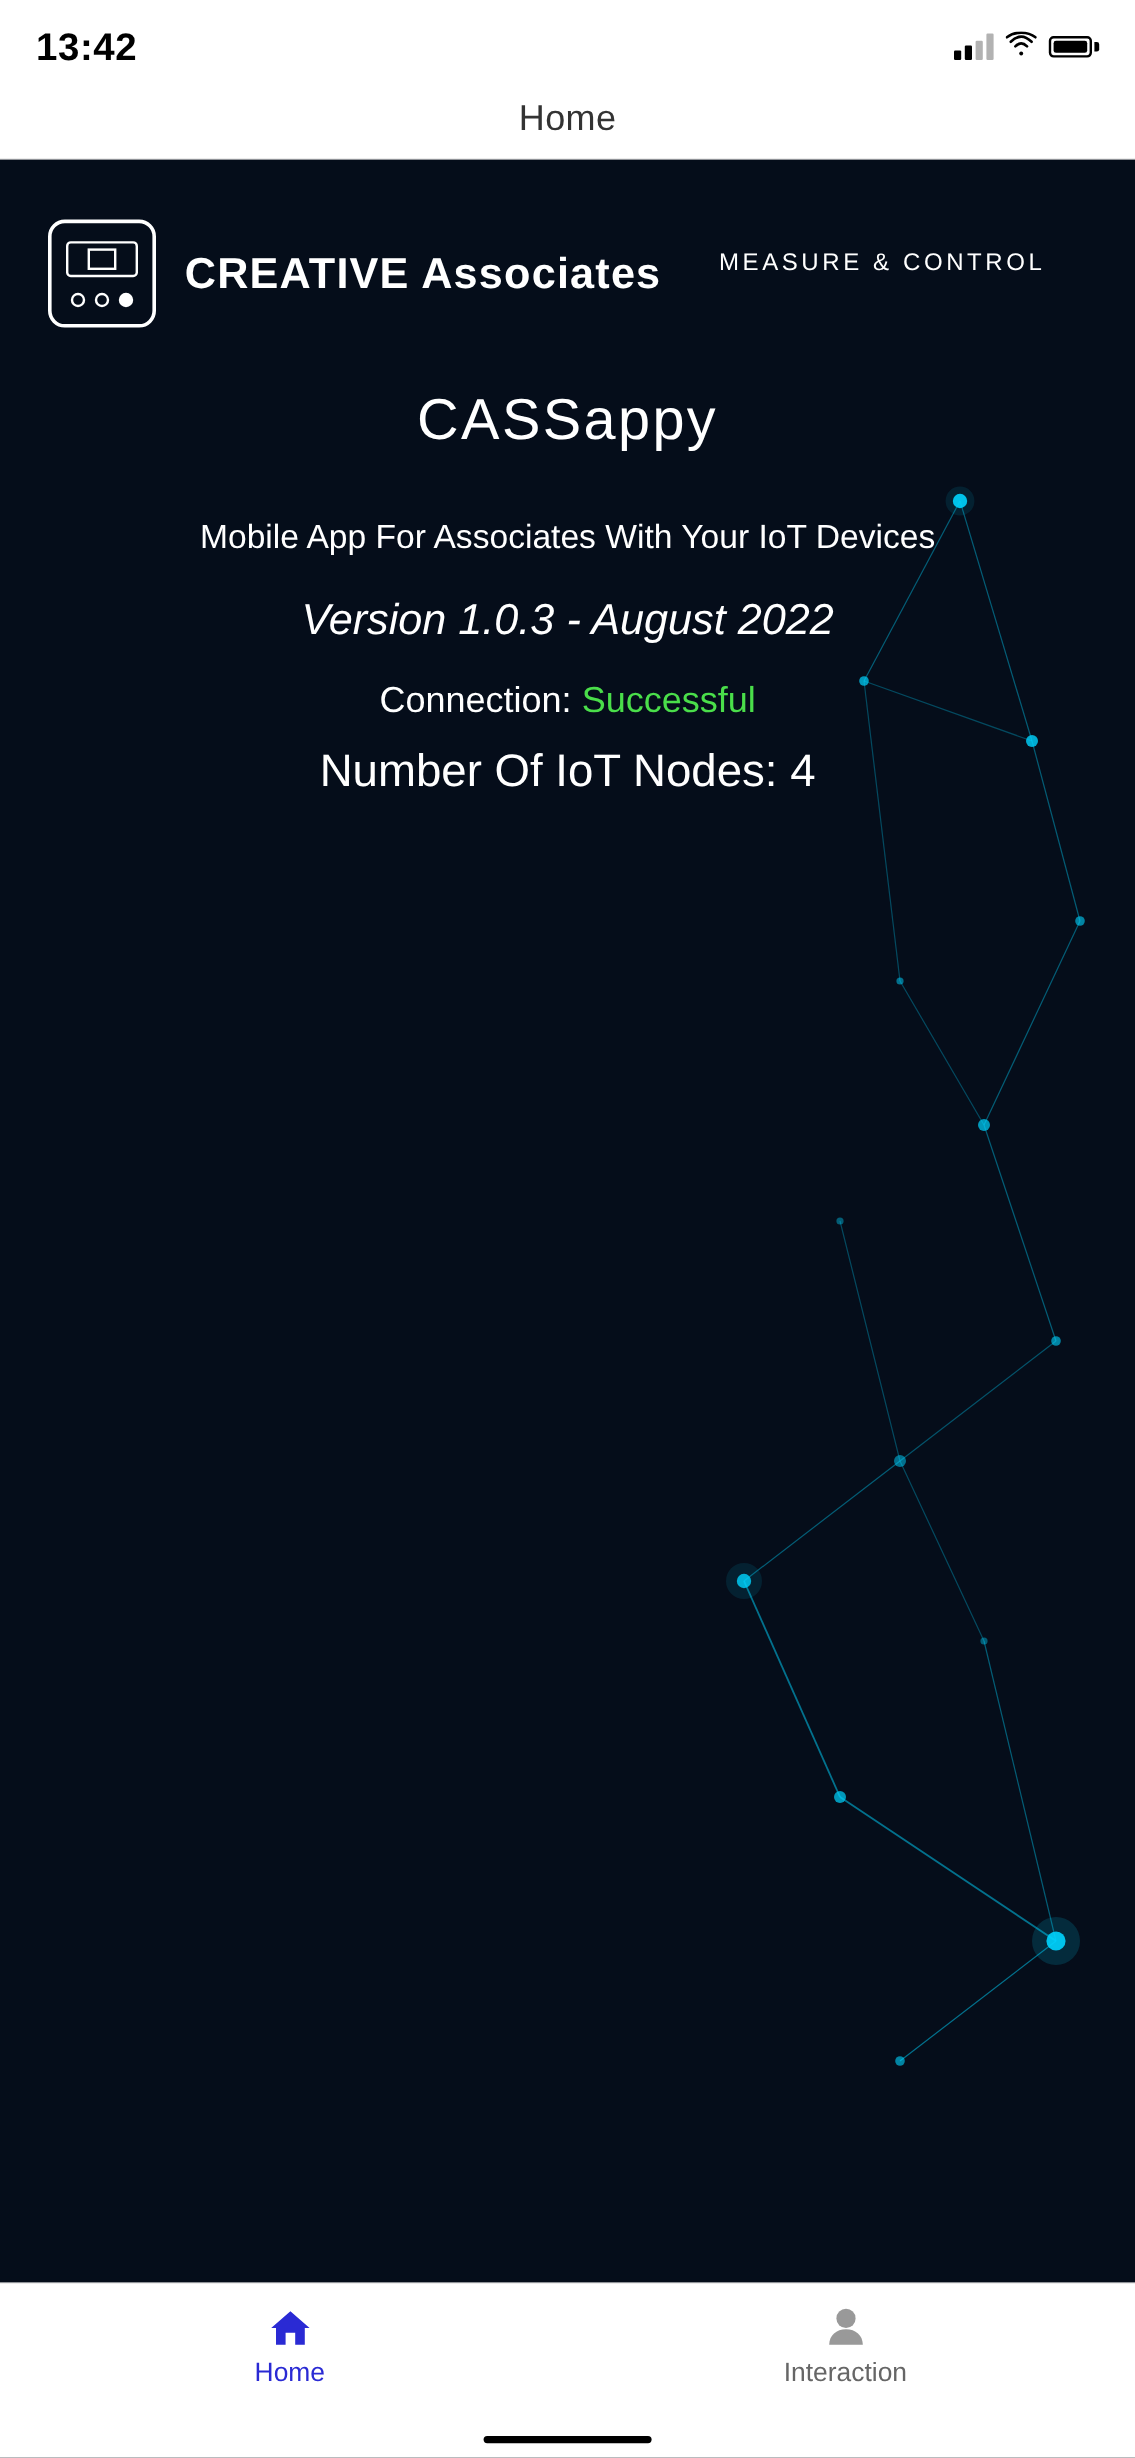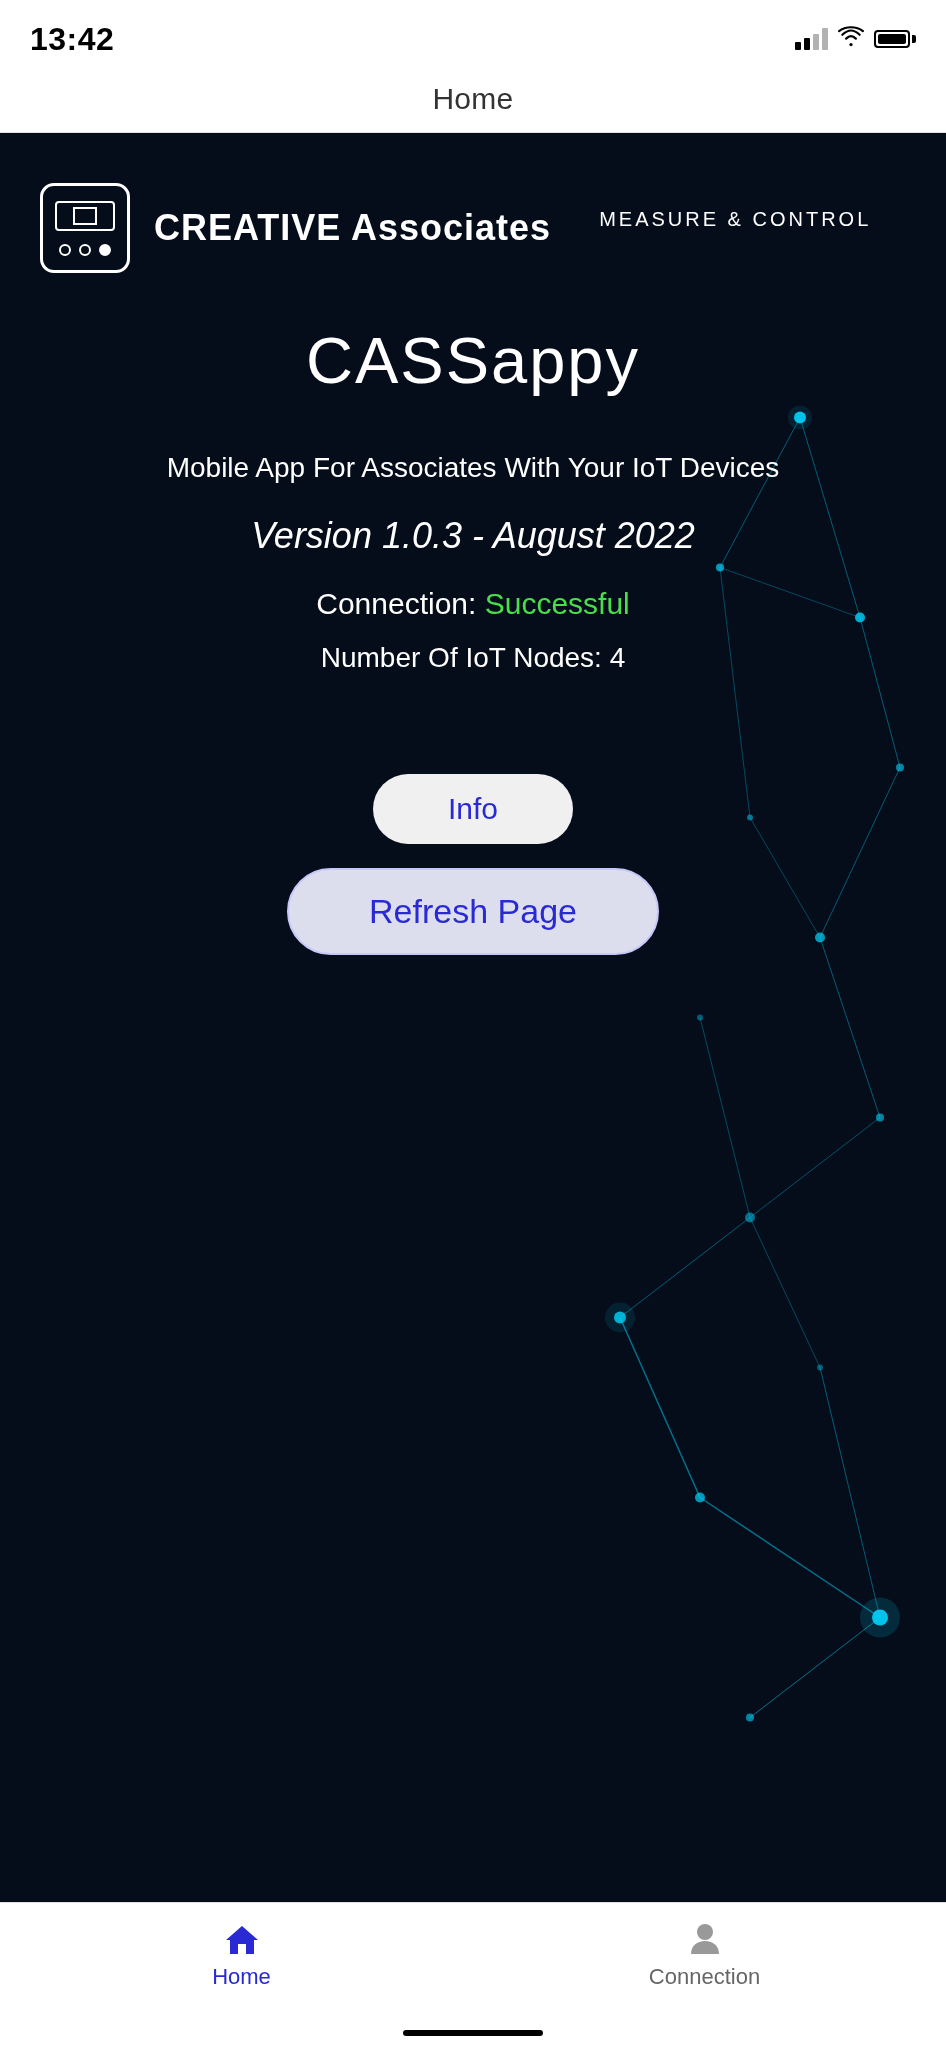--- a/index.html
+++ b/index.html
@@ -198,21 +198,21 @@
     .logo-tagline {
       font-size: 20px;
       font-weight: 400;
       color: #fff;
       letter-spacing: 3px;
       margin-left: 48px;
     }
 
     
     .app-title {
-      font-size: 65px;
+      font-size: 48px;
       font-weight: 300;
       color: #fff;
       text-align: center;
       margin-bottom: 50px;
       z-index: 1;
       letter-spacing: 2px;
     }
 
     
     .app-description {
@@ -247,21 +247,21 @@
       color: #fff;
       margin-bottom: 21px;
     }
 
     .connection-value {
       color: #4ade4a;
       font-weight: 500;
     }
 
     .iot-nodes {
-      font-size: 28px;
+      font-size: 38px;
       color: #fff;
     }
 
     
     .buttons-section {
       display: flex;
       flex-direction: column;
       align-items: center;
       gap: 24px;
       z-index: 1;
@@ -449,42 +449,38 @@
 
   <p class="app-version">Version 1.0.3 - August 2022</p>
 
   <div class="status-section">
     <p class="connection-status">
       <span>Connection: </span><span class="connection-value">Successful</span>
     </p>
     <p class="iot-nodes">Number Of IoT Nodes: 4</p>
   </div>
 
-  <div class="buttons-section">
-    <button class="btn-info">Info</button>
-    <button class="btn-refresh">Refresh Page</button>
-  </div>
 
 </div>
 
 <div class="tab-bar">
 
   <div class="tab-item">
     <svg class="tab-icon home-icon" viewBox="0 0 36 36">
       <polygon points="18,4 2,18 6,18 6,32 14,32 14,22 22,22 22,32 30,32 30,18 34,18" fill="#2a2ad4"></polygon>
     </svg>
     <span class="tab-label active">Home</span>
   </div>
 
   <div class="tab-item">
     <svg class="tab-icon person-icon" viewBox="0 0 36 36">
       <circle cx="18" cy="10" r="8" fill="#999"></circle>
       <path d="M4 32c0-8 6-13 14-13s14 5 14 13" fill="#999"></path>
     </svg>
-    <span class="tab-label">Connection</span>
+    <span class="tab-label">Interaction</span>
   </div>
 
 
 </div>
 
 <div class="home-indicator">
   <div class="home-indicator-bar"></div>
 </div>
 
 </body></html>

